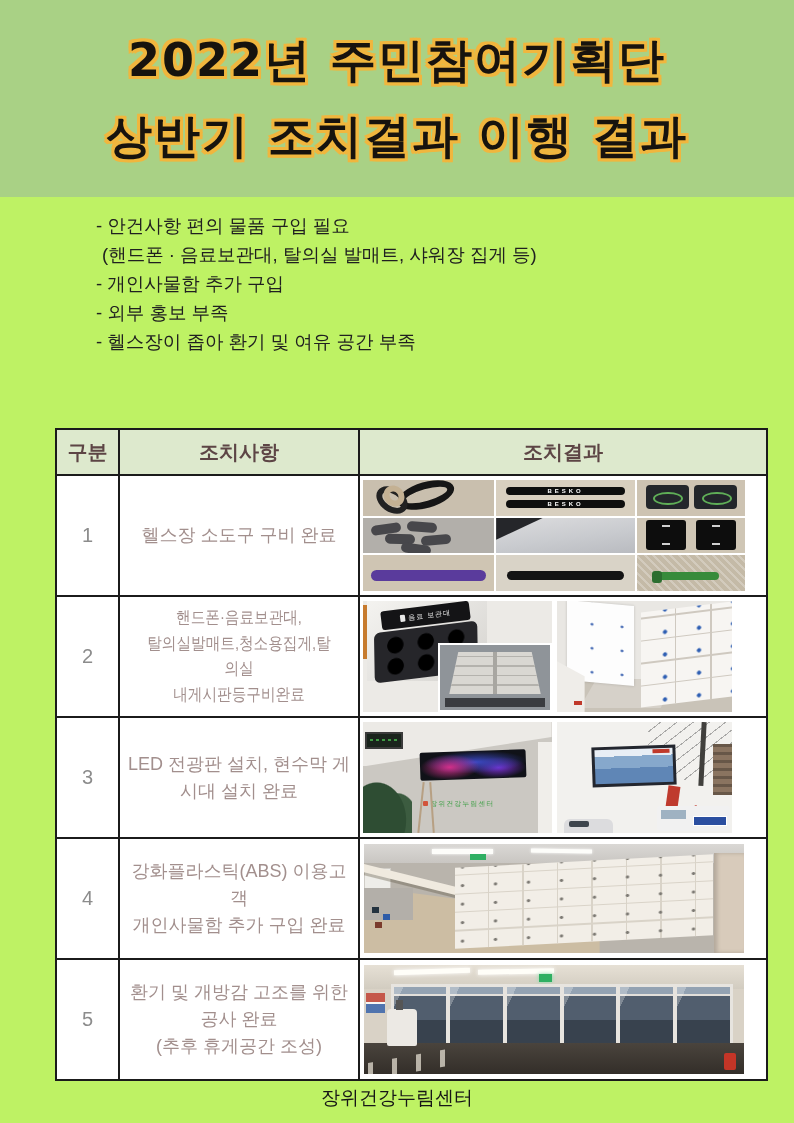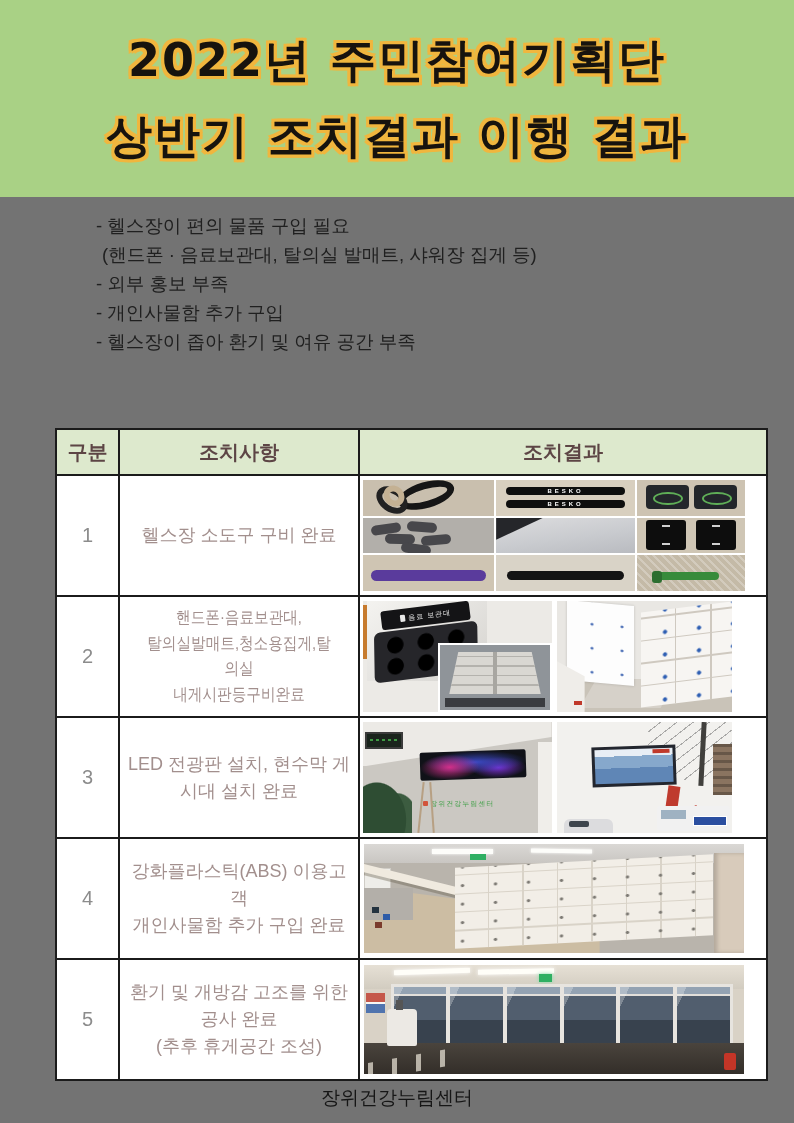--- a/index.html
+++ b/index.html
@@ -1,18 +1,18 @@
 <!DOCTYPE html>
 <html><head>
 <meta charset="utf-8">
 <style>
   * { margin:0; padding:0; box-sizing:border-box; }
   html,body { background:#ffffff; }
   body { font-family:"Liberation Sans","DejaVu Sans",sans-serif; }
-  .page { position:relative; width:794px; height:1123px; background:#737373; overflow:hidden; }
+  .page { position:relative; width:794px; height:1123px; background:#bef264; overflow:hidden; }
 
   
   .banner { position:absolute; left:0; top:0; width:794px; height:197px; background:#a9d185;
             display:flex; flex-direction:column; align-items:center; justify-content:center; gap:14px; }
   .title-line { font-family:"DejaVu Sans","Liberation Sans",sans-serif; font-weight:900; font-size:46px;
             letter-spacing:2px; color:#17130e;
             text-shadow:-3px -3px 0 #f0b63e,-3px 0 0 #f0b63e,-3px 3px 0 #f0b63e,0 -3px 0 #f0b63e,
                          0 3px 0 #f0b63e,3px -3px 0 #f0b63e,3px 0 0 #f0b63e,3px 3px 0 #f0b63e,
                         -2px -2px 0 #f0b63e,2px -2px 0 #f0b63e,-2px 2px 0 #f0b63e,2px 2px 0 #f0b63e; }
 
@@ -219,24 +219,24 @@
 <body>
 
 <div class="page">
 
   <header class="banner">
     <div class="title-line">2022년 주민참여기획단</div>
     <div class="title-line">상반기 조치결과 이행 결과</div>
   </header>
 
   <section class="agenda">
-    <div class="agenda-item">- 헬스장이 편의 물품 구입 필요</div>
+    <div class="agenda-item">- 안건사항 편의 물품 구입 필요</div>
     <div class="agenda-item indent">(핸드폰 · 음료보관대, 탈의실 발매트, 샤워장 집게 등)</div>
+    <div class="agenda-item">- 개인사물함 추가 구입</div>
     <div class="agenda-item">- 외부 홍보 부족</div>
-    <div class="agenda-item">- 개인사물함 추가 구입</div>
     <div class="agenda-item">- 헬스장이 좁아 환기 및 여유 공간 부족</div>
   </section>
 
   <table class="result-table">
     <colgroup>
         <col style="width:63px">
         <col style="width:240px">
         <col style="width:408px">
       </colgroup>
     <thead>

